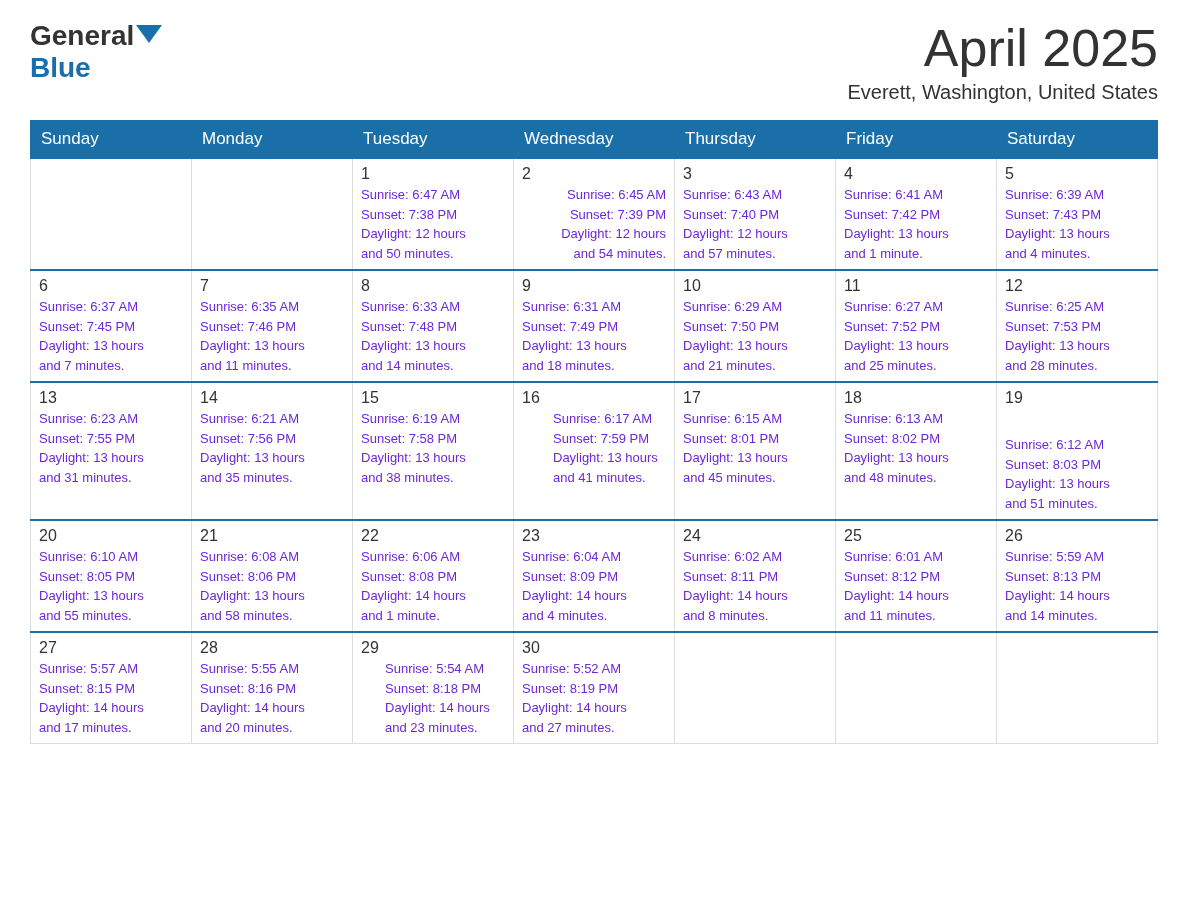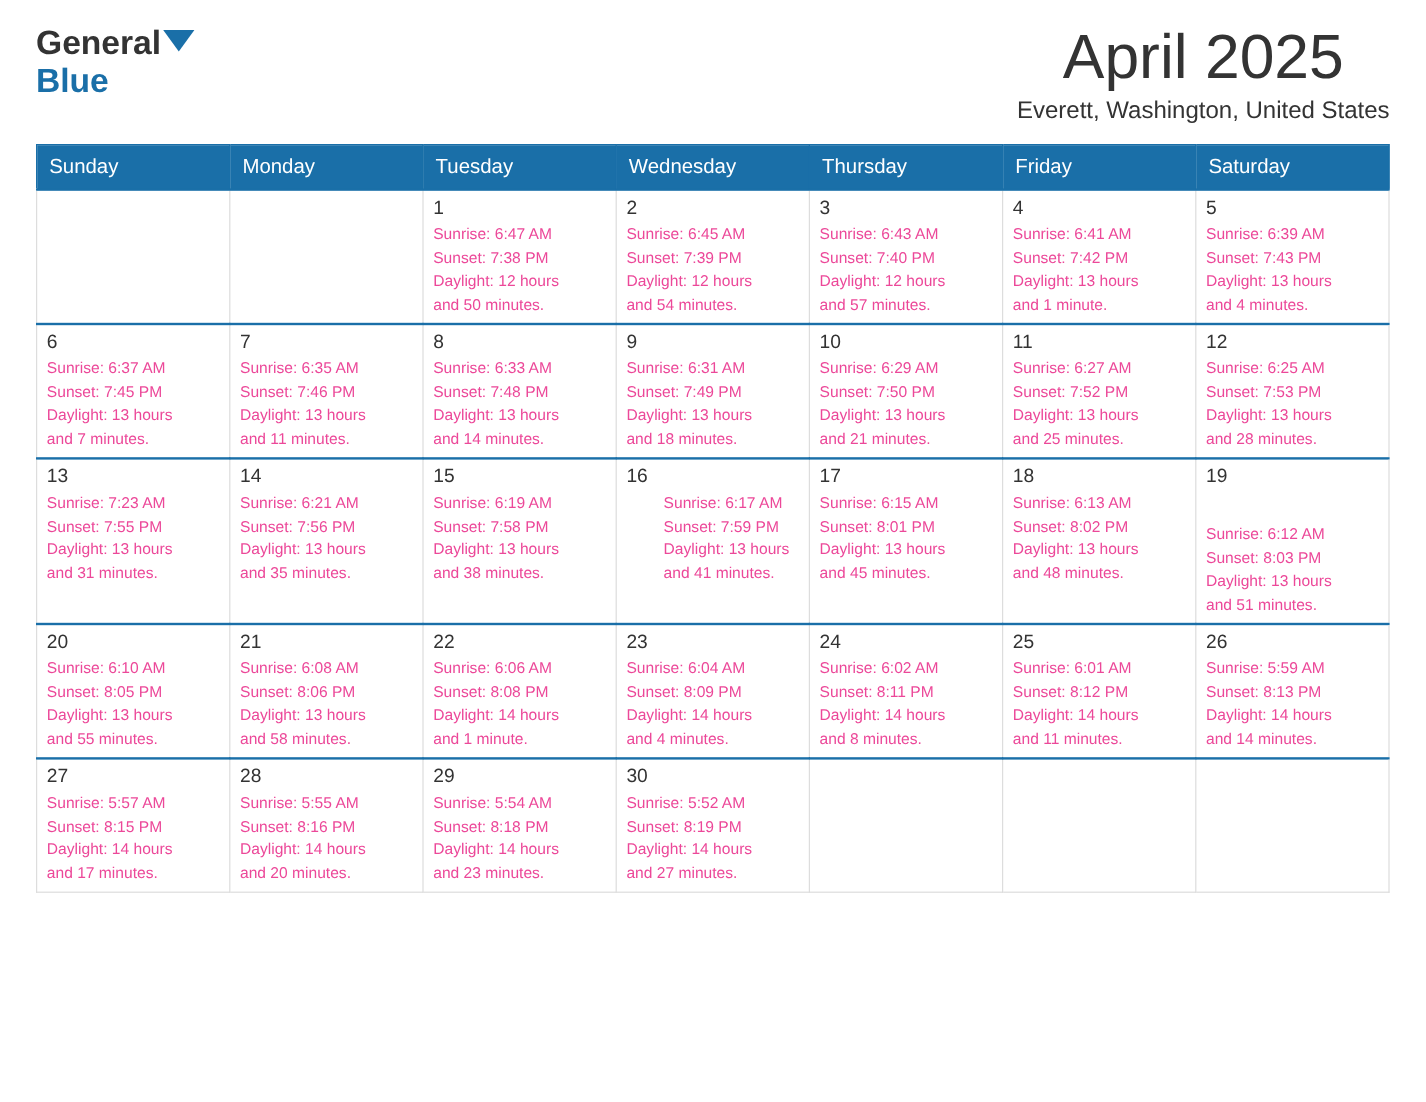--- a/index.html
+++ b/index.html
@@ -21,21 +21,21 @@
       display: flex;
       flex-direction: column;
       align-items: flex-start;
     }
     .logo-general {
       font-size: 28px;
       font-weight: bold;
       color: #333;
     }
     .title-section {
-      text-align: center;
+      text-align: right;
     }
     .month-title {
       font-size: 52px;
       font-weight: normal;
       color: #333;
       line-height: 1.1;
     }
     .location-title {
       font-size: 20px;
       color: #333;
@@ -73,21 +73,21 @@
     }
     .day-number {
       font-size: 16px;
       font-weight: normal;
       color: #333;
       display: block;
       margin-bottom: 2px;
     }
     .day-info {
       font-size: 13px;
-      color: #ec4899;
+      color: #6d28d9;
       line-height: 1.5;
     }
     .empty-cell {
       background: #fff;
     }
     .logo-name-row {
       display: flex;
       align-items: center;
     }
     .logo-blue-text {
@@ -143,21 +143,21 @@
         <td class="empty-cell"></td>
         <td>
           <span class="day-number">1</span>
           <div class="day-info" style="white-space: pre-line;">Sunrise: 6:47 AM
 Sunset: 7:38 PM
 Daylight: 12 hours
 and 50 minutes.</div>
         </td>
         <td>
           <span class="day-number">2</span>
-          <div class="day-info" style="white-space: pre-line;">Sunrise: 6:45 AM
+          <div class="day-info" style="white-space: pre-line; text-align: right;">Sunrise: 6:45 AM
 Sunset: 7:39 PM
 Daylight: 12 hours
 and 54 minutes.</div>
         </td>
         <td>
           <span class="day-number">3</span>
           <div class="day-info" style="white-space: pre-line;">Sunrise: 6:43 AM
 Sunset: 7:40 PM
 Daylight: 12 hours
 and 57 minutes.</div>
@@ -224,21 +224,21 @@
           <span class="day-number">12</span>
           <div class="day-info" style="white-space: pre-line;">Sunrise: 6:25 AM
 Sunset: 7:53 PM
 Daylight: 13 hours
 and 28 minutes.</div>
         </td>
       </tr>
       <tr>
         <td>
           <span class="day-number">13</span>
-          <div class="day-info" style="white-space: pre-line;">Sunrise: 7:23 AM
+          <div class="day-info" style="white-space: pre-line;">Sunrise: 6:23 AM
 Sunset: 7:55 PM
 Daylight: 13 hours
 and 31 minutes.</div>
         </td>
         <td>
           <span class="day-number">14</span>
           <div class="day-info" style="white-space: pre-line;">Sunrise: 6:21 AM
 Sunset: 7:56 PM
 Daylight: 13 hours
 and 35 minutes.</div>
@@ -340,21 +340,21 @@
         </td>
         <td>
           <span class="day-number">28</span>
           <div class="day-info" style="white-space: pre-line;">Sunrise: 5:55 AM
 Sunset: 8:16 PM
 Daylight: 14 hours
 and 20 minutes.</div>
         </td>
         <td>
           <span class="day-number">29</span>
-          <div class="day-info" style="white-space: pre-line;">Sunrise: 5:54 AM
+          <div class="day-info" style="white-space: pre-line; margin-left: 24px;">Sunrise: 5:54 AM
 Sunset: 8:18 PM
 Daylight: 14 hours
 and 23 minutes.</div>
         </td>
         <td>
           <span class="day-number">30</span>
           <div class="day-info" style="white-space: pre-line;">Sunrise: 5:52 AM
 Sunset: 8:19 PM
 Daylight: 14 hours
 and 27 minutes.</div>

